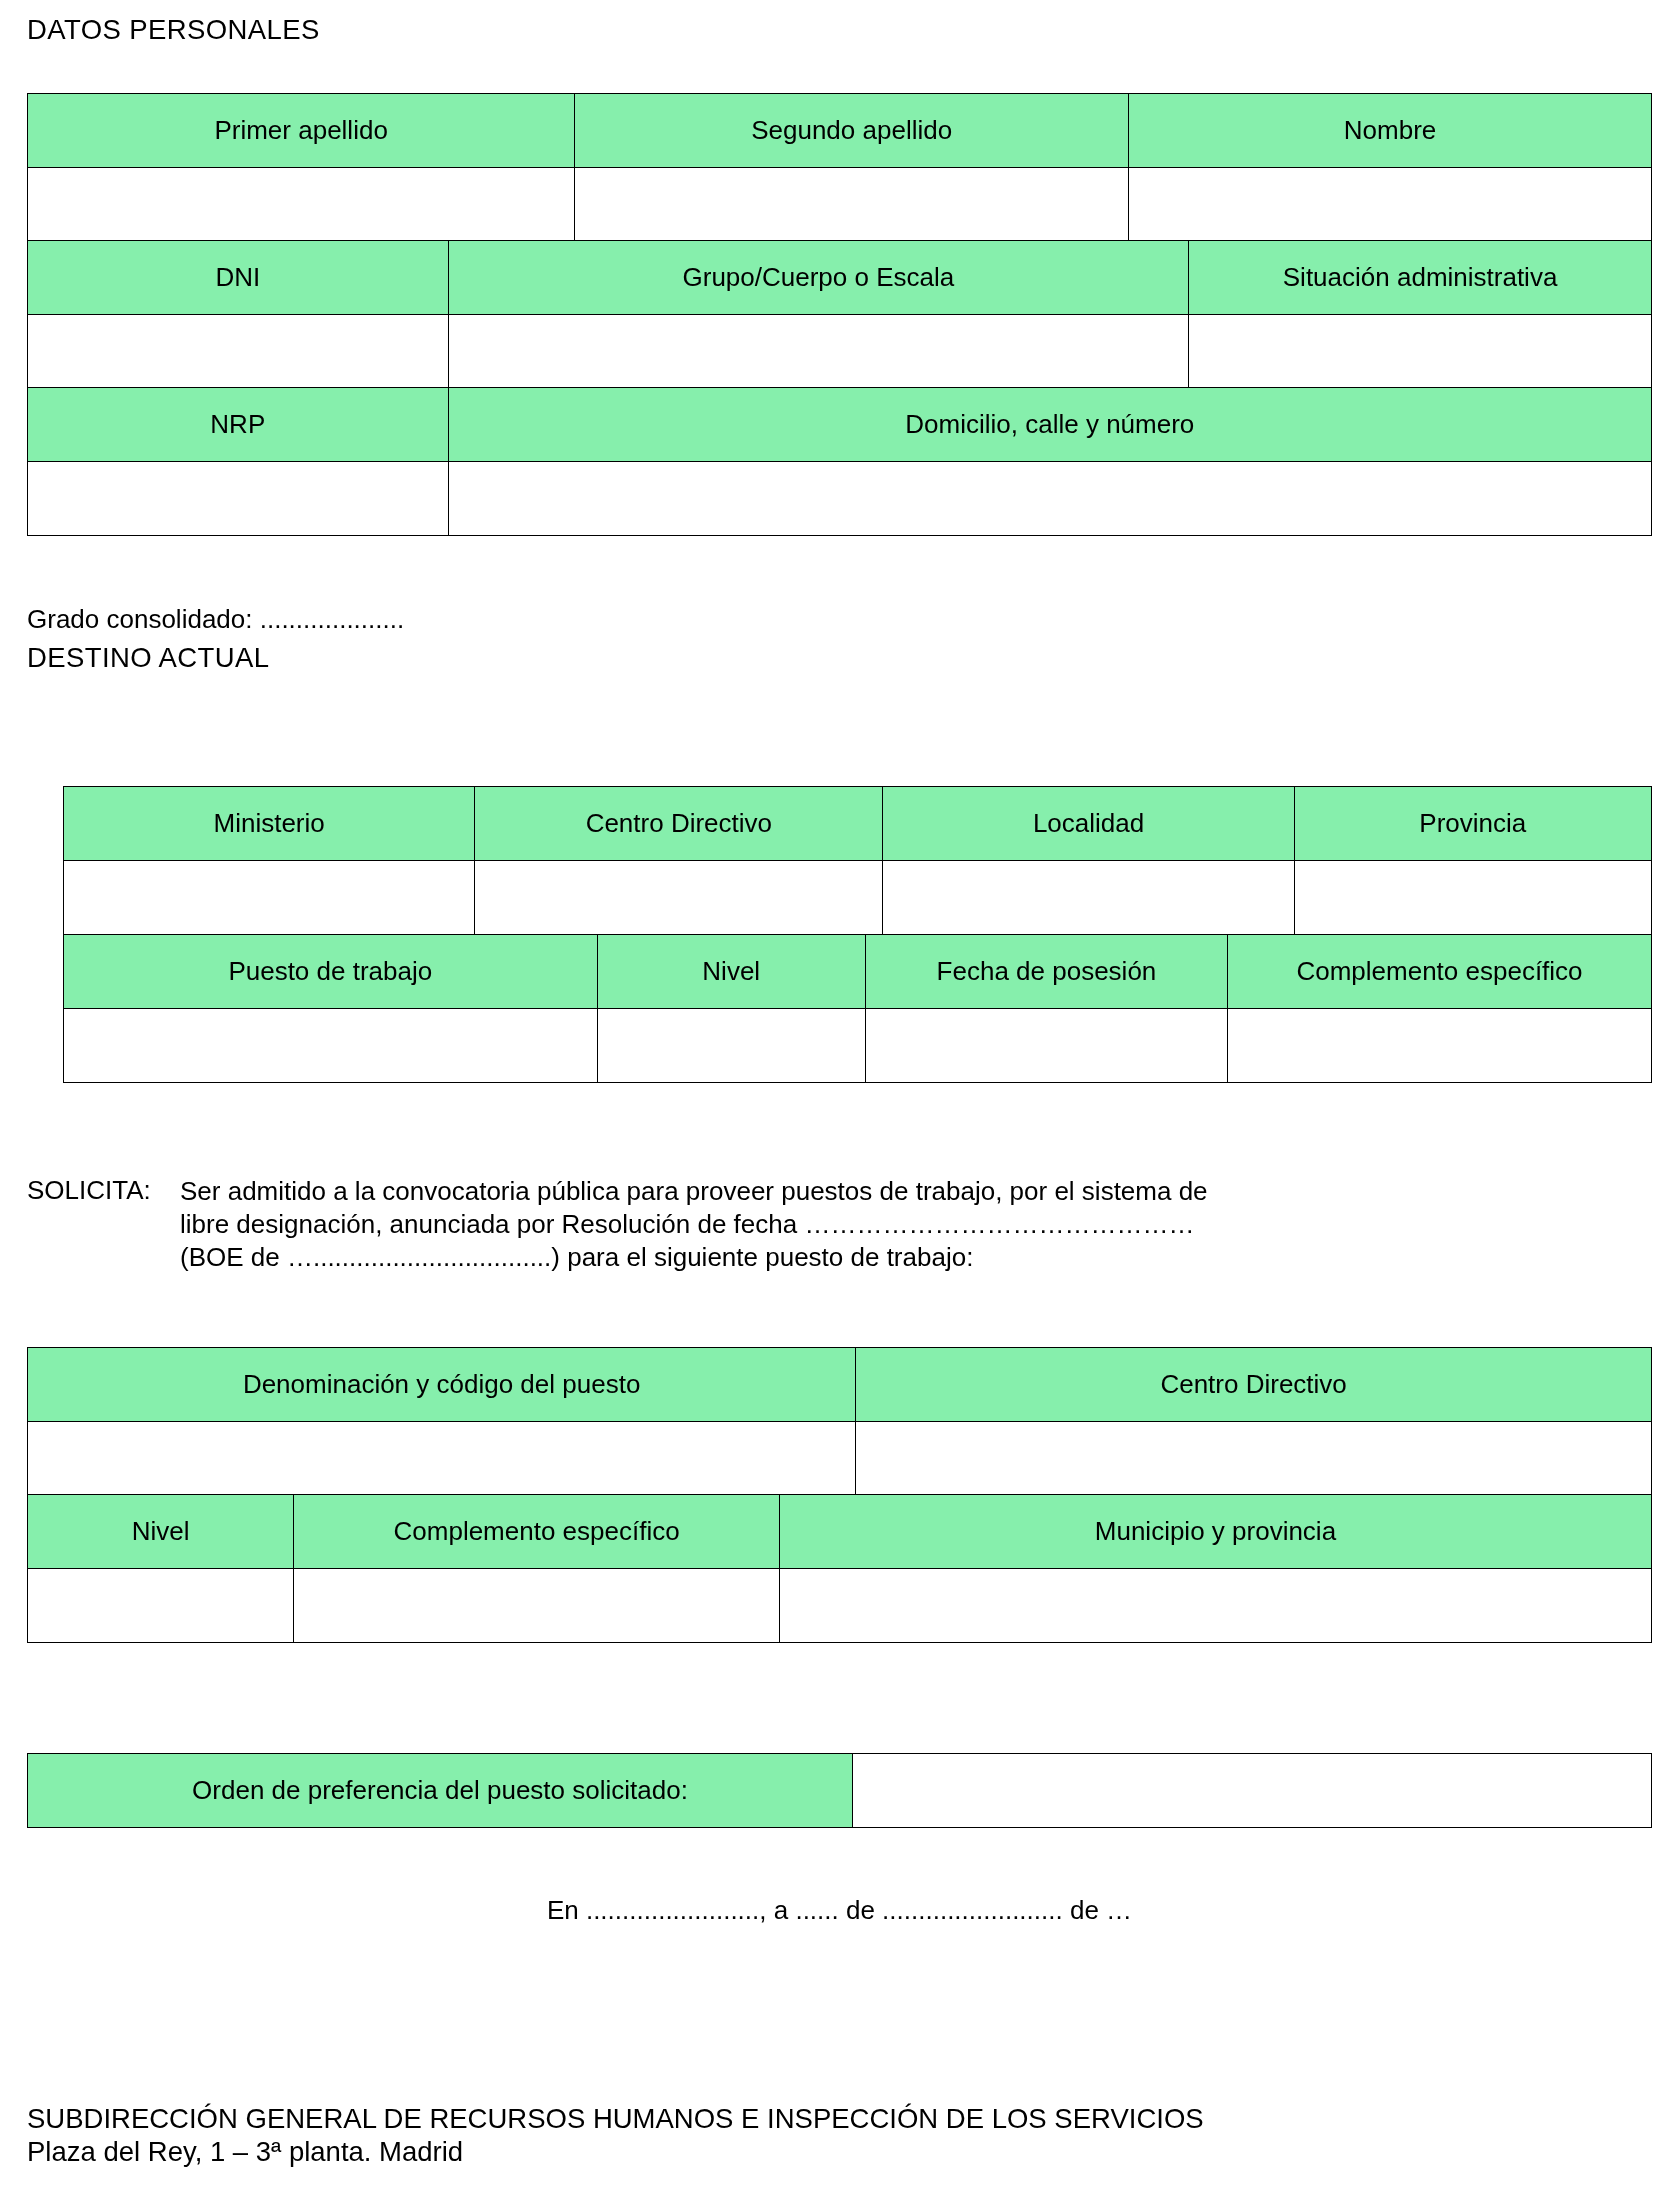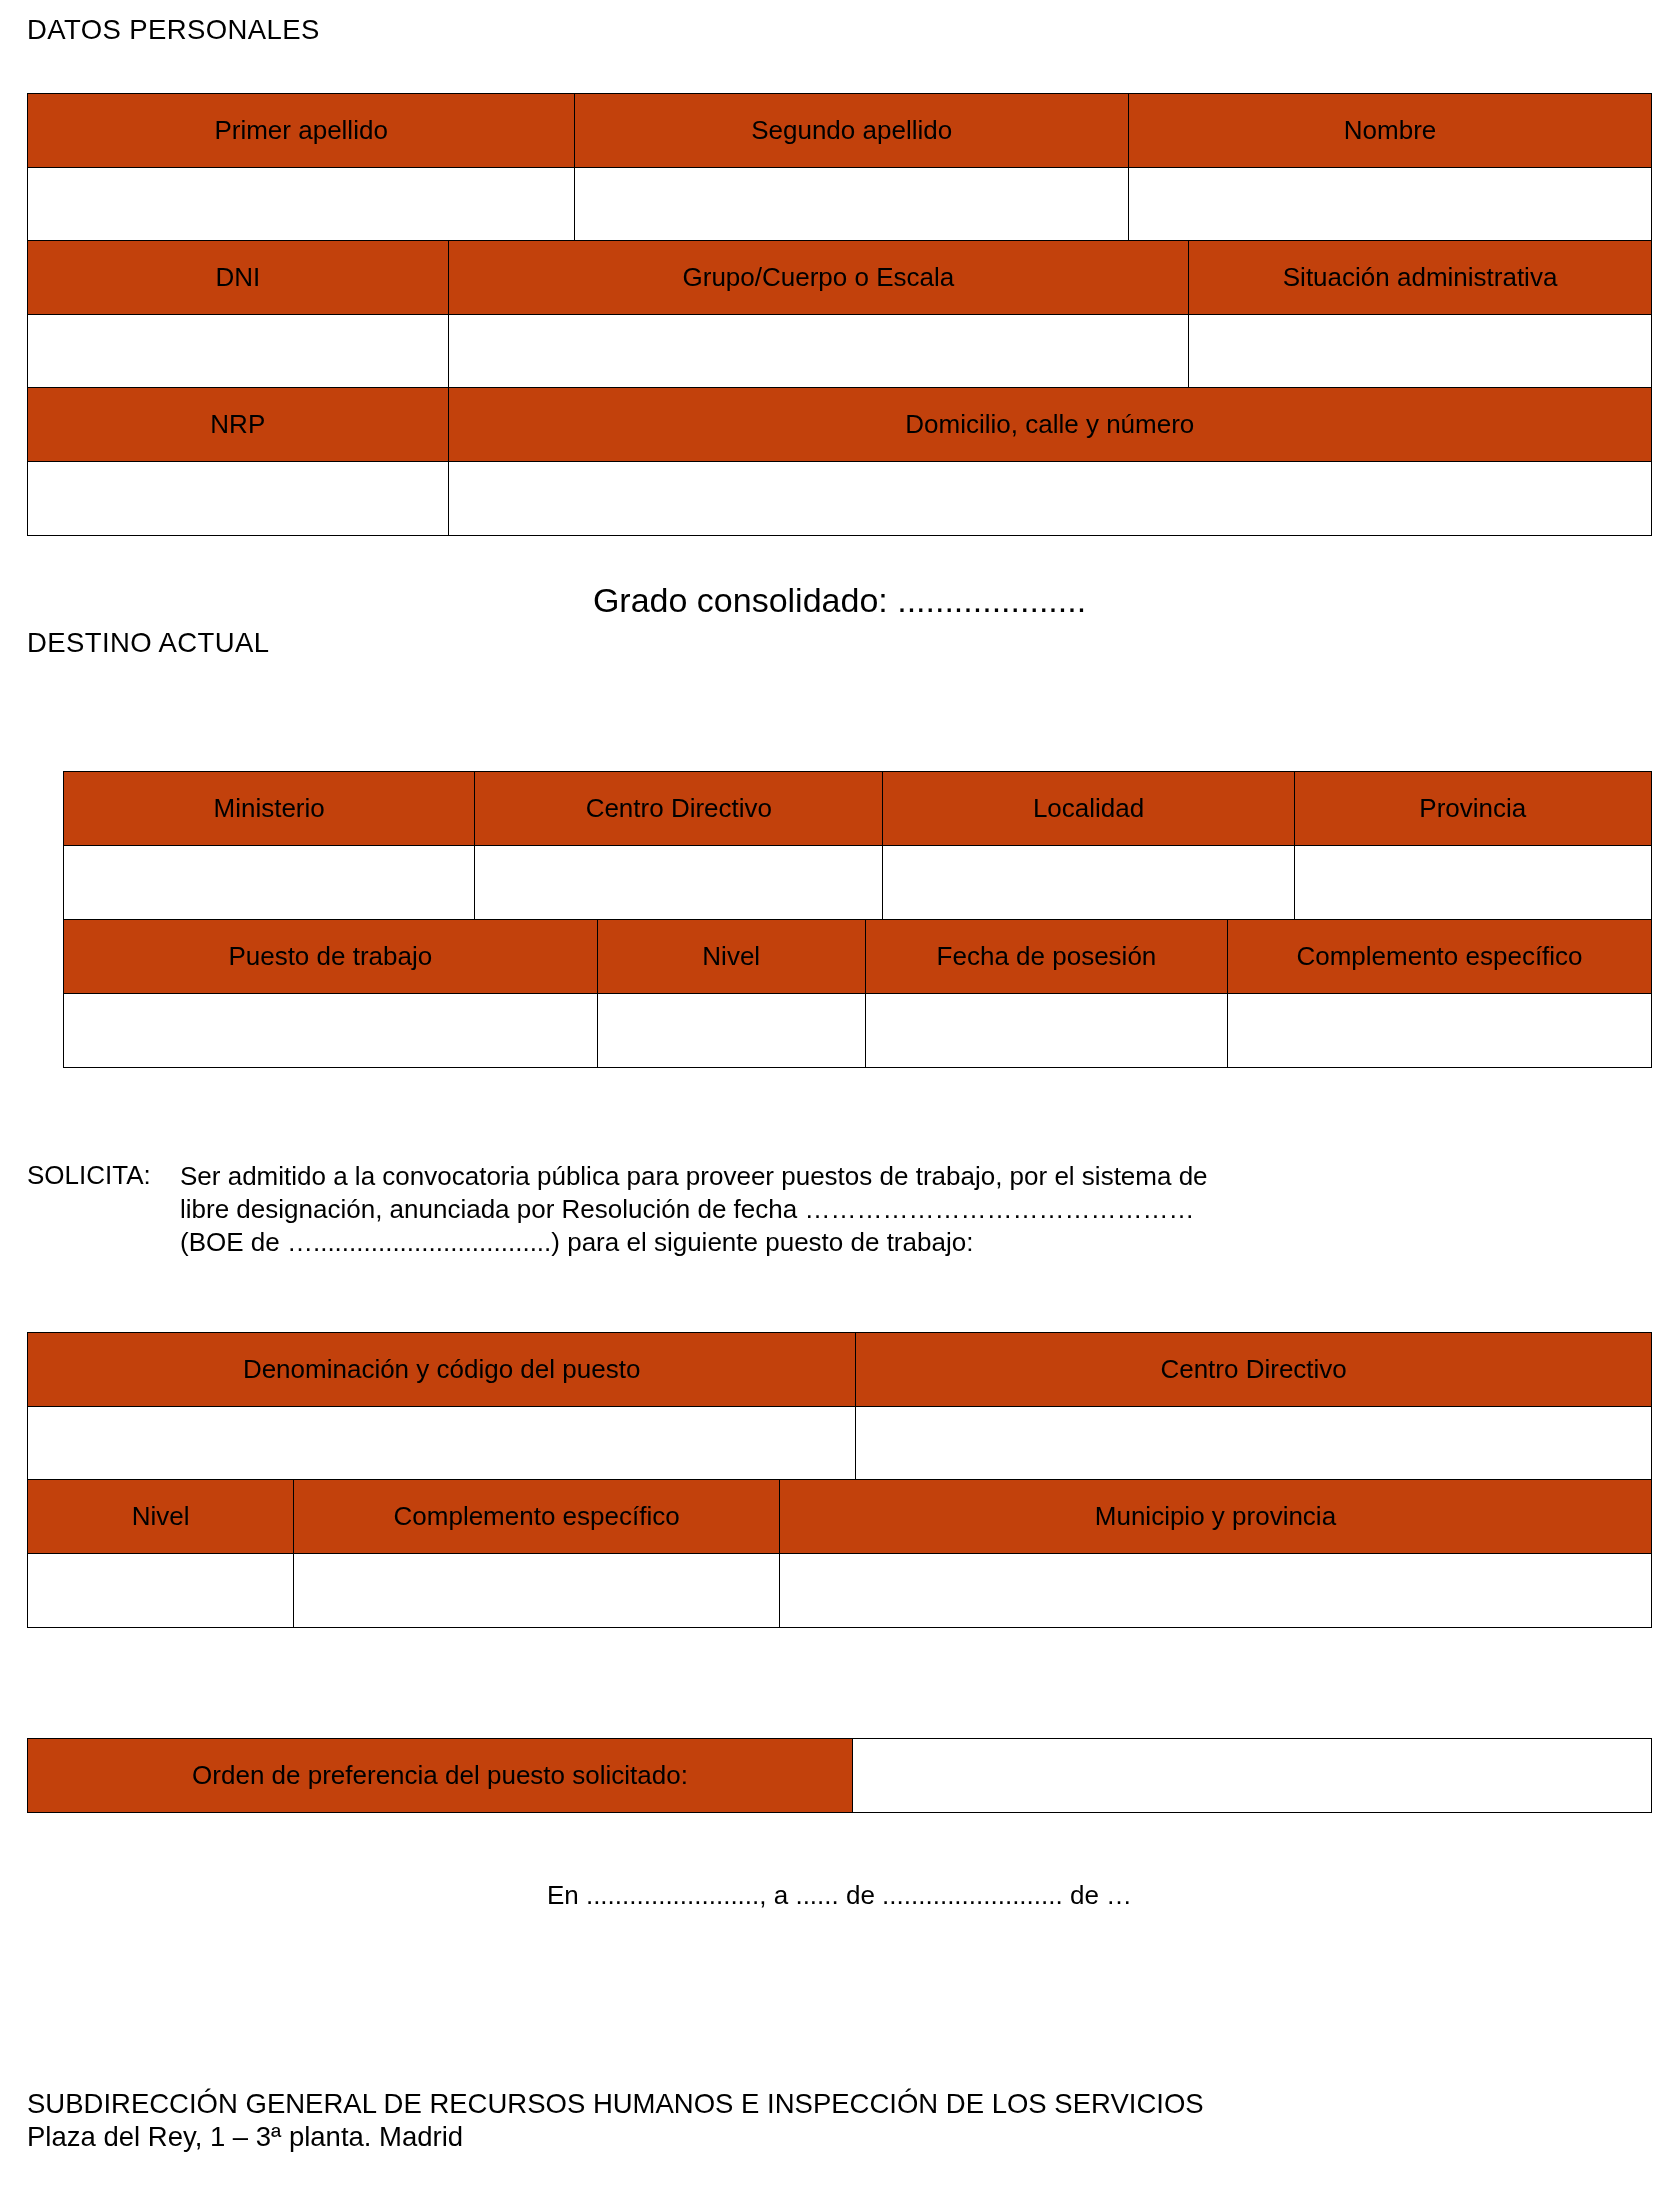--- a/index.html
+++ b/index.html
@@ -26,28 +26,28 @@
     table-layout: fixed;
   }
   table.ft td {
     border: 1.7px solid #000000;
     height: 74px;
     font-size: 26px;
     text-align: center;
     vertical-align: middle;
     padding: 0 8.6px;
   }
-  td.hdr { background: #c2410c; margin-left: 28px; }
+  td.hdr { background: #86efac; margin-left: 28px; }
   td.blank { background: #ffffff; }
   table.merge { margin-top: -1.7px; }
 
   .grado-line {
-    margin-top: 45px;
-    font-size: 34px;
-    text-align: center;
+    margin-top: 68px;
+    font-size: 26px;
+    text-align: left;
   }
   .title-destino { margin-top: 6.9px; }
 
   .destino-table { margin-top: 112px; padding-left: 36px; }
 
   .solicita {
     margin-top: 92px;
     display: flex;
     font-size: 26px;
   }

